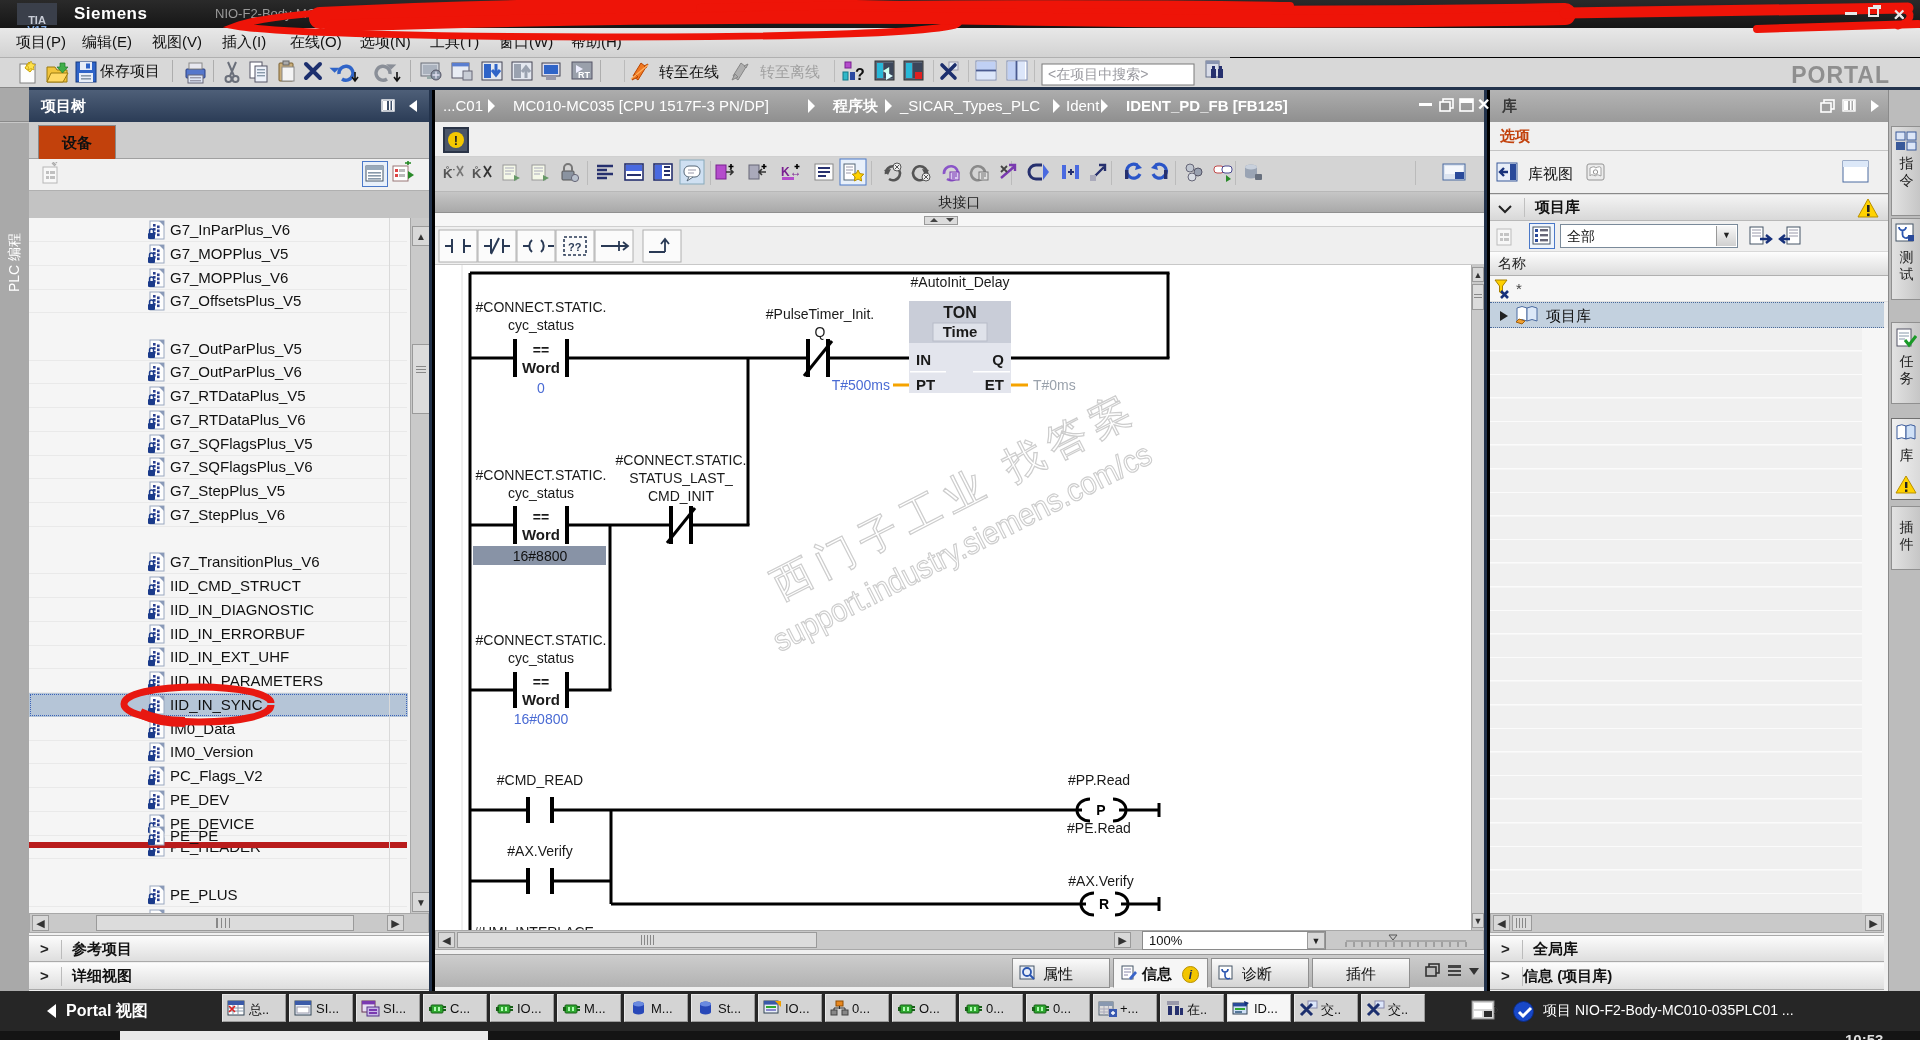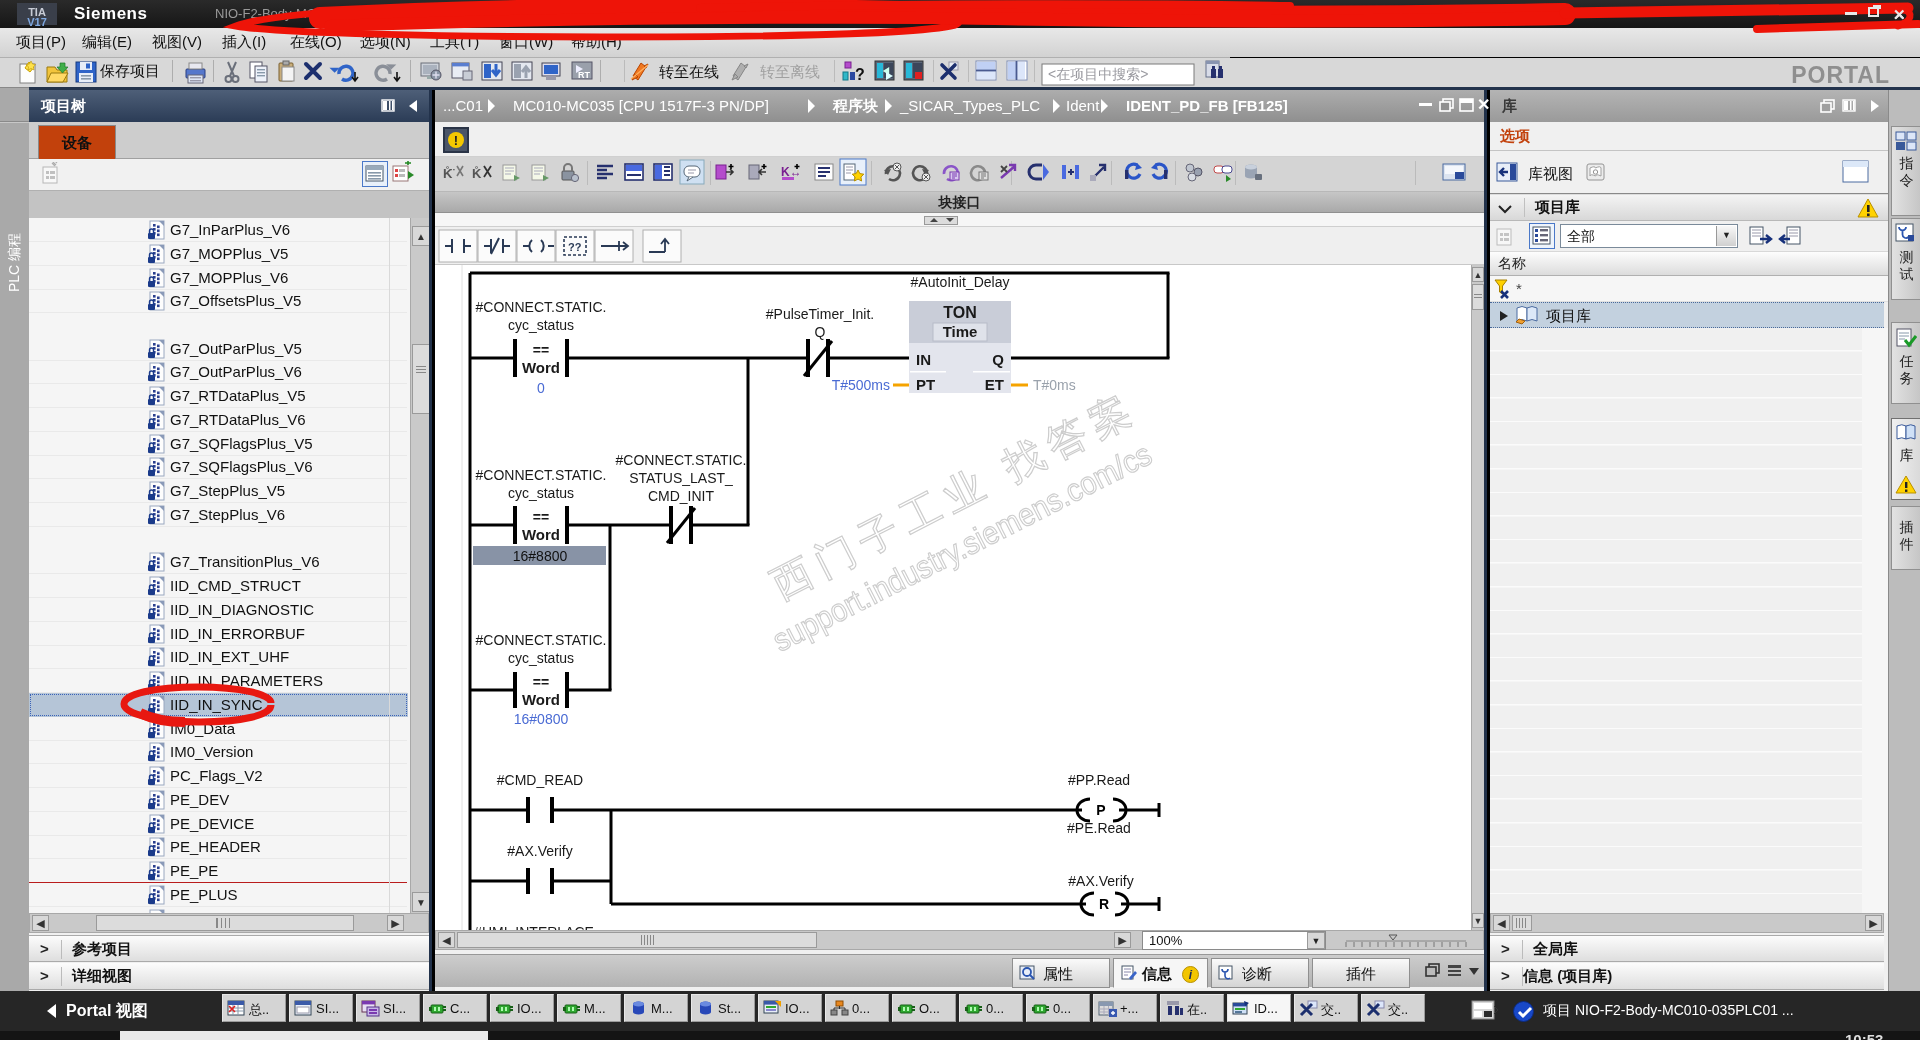--- a/index.html
+++ b/index.html
@@ -40,21 +40,21 @@
   .tabbtn.active { background:#f6f6f6; border-bottom-color:#f6f6f6; }
   .trow { position:absolute; left:0; width:378px; height:24px; font-size:15px; color:#111; }
   .trow span { position:absolute; left:141px; top:3px; white-space:nowrap; }
   .ticon { position:absolute; left:117px; top:1px; }
   .rrow { position:absolute; left:0; width:372px; height:23px; border-bottom:1px solid #fbfbfb; background:#f0f0f0; }
 </style>
 </head>
 <body>
 <div id="page">
   <div class="abs" id="titlebar">
-    <div class="abs" style="left:17px;top:3px;width:40px;height:22px;background:#3a3f4a;color:#c8ccd6;font-size:11px;font-weight:bold;line-height:10px;text-align:center;padding-top:4px">TIA<br><span style="color:#7fa8e0">V17</span></div>
+    <div class="abs" style="left:17px;top:3px;width:40px;height:22px;background:#3a3f4a;color:#c8ccd6;font-size:11px;font-weight:bold;line-height:10px;text-align:center;padding-top:12px">TIA<br><span style="color:#7fa8e0">V17</span></div>
     <div class="abs" style="left:74px;top:4px;color:#fff;font-size:17px;font-weight:bold;letter-spacing:0.5px">Siemens</div>
     <div class="abs" style="left:215px;top:6px;color:#9a9a9a;font-size:13px">NIO-F2-Body-MC010-035PLC01_20220226  -  ..\NIO-F2-Body  MC010-035PLC01_20220226</div>
     <div class="abs" style="left:1845px;top:12px;width:12px;height:3px;background:#e8e8e8"></div>
     <div class="abs" style="left:1868px;top:7px;width:11px;height:10px;border:2px solid #e8e8e8;background:#1d1d1d"></div>
     <div class="abs" style="left:1873px;top:5px;width:8px;height:4px;background:#e8e8e8"></div>
     <div class="abs" style="left:1893px;top:6px;color:#e8e8e8;font-size:15px;font-weight:bold">✕</div>
   </div>
   <div class="abs" style="left:0;top:57px;width:1230px;height:1px;background:#b0b0b0"></div>
   <div class="abs" id="menubar">
     <span class="mitem" style="left:16px">项目(P)</span>
@@ -679,21 +679,21 @@
             <rect x="11" y="6.5" width="2.6" height="2.6" fill="#2a3f8f"></rect>
             <rect x="7" y="9" width="2.6" height="2.6" fill="#2a3f8f"></rect>
             <rect x="11" y="10.5" width="2.6" height="2.6" fill="#2a3f8f"></rect>
             <rect x="7" y="13" width="2.6" height="2.6" fill="#2a3f8f"></rect>
             <rect x="11" y="14.5" width="2.6" height="2.6" fill="#2a3f8f"></rect>
             <rect x="2" y="14" width="7" height="6" rx="1" fill="#1a3a8a"></rect>
             <path d="M3.5 14 v-2 a2 2 0 0 1 4 0 v2" fill="none" stroke="#1a3a8a" stroke-width="1.4"></path>
           </svg>
           <span>PE_HEADER</span>
         </div>
-        <div class="trow" style="top:641.0px;border-bottom:1px solid #b91c1c">
+        <div class="trow" style="top:606px;border-bottom:6px solid #b91c1c">
           <svg class="ticon" width="22" height="23">
             <rect x="4" y="2" width="14" height="18" fill="#fdfdfd" stroke="#9aa8c0"></rect>
             <path d="M13 2 l5 5 v-5 z" fill="#8a9ab8"></path>
             <rect x="7" y="5" width="2.6" height="2.6" fill="#2a3f8f"></rect>
             <rect x="11" y="6.5" width="2.6" height="2.6" fill="#2a3f8f"></rect>
             <rect x="7" y="9" width="2.6" height="2.6" fill="#2a3f8f"></rect>
             <rect x="11" y="10.5" width="2.6" height="2.6" fill="#2a3f8f"></rect>
             <rect x="7" y="13" width="2.6" height="2.6" fill="#2a3f8f"></rect>
             <rect x="11" y="14.5" width="2.6" height="2.6" fill="#2a3f8f"></rect>
             <rect x="2" y="14" width="7" height="6" rx="1" fill="#1a3a8a"></rect>
@@ -930,21 +930,21 @@
             <rect x="13" y="12" width="7" height="6" rx="1" fill="#68707e"></rect>
           </g>
           <g transform="translate(1008,5)">
             <rect x="0" y="2" width="22" height="16" fill="#dce4f0" stroke="#4a6aa0"></rect>
             <rect x="2" y="4" width="18" height="8" fill="#f4f7fc"></rect>
             <rect x="12" y="10" width="9" height="7" fill="#2a4a9a"></rect>
           </g>
         </svg>
       </div>
 
-    <div class="abs" style="left:0;top:102px;width:1049px;height:21px;background:linear-gradient(#c6c6c6,#a9a9a9);border-bottom:1px solid #909090;text-align:center;font-size:14px;font-weight:bold;color:#222;line-height:21px">块接口</div>
+    <div class="abs" style="left:0;top:102px;width:1049px;height:21px;background:linear-gradient(#c6c6c6,#a9a9a9);border-bottom:1px solid #909090;text-align:center;font-size:14px;font-weight:normal;color:#222;line-height:21px">块接口</div>
     <div class="abs" style="left:0;top:123px;width:1049px;height:14px;background:#f6f6f6;border-bottom:1px solid #cfcfcf">
       <div class="abs" style="left:489px;top:3px;width:34px;height:9px;background:#dcdcdc;border:1px solid #999"></div>
       <svg width="40" height="10" style="position:absolute;left:487px;top:3px">
           <path d="M8 6 l4 -4 4 4 z" fill="#444"></path>
           <path d="M24 2 l4 4 4 -4 z" fill="#444"></path>
         </svg>
     </div>
 
     <div class="abs" style="left:0;top:137px;width:1049px;height:38px;background:#efefef;border-bottom:1px solid #c8c8c8">
       <svg width="260" height="38">

